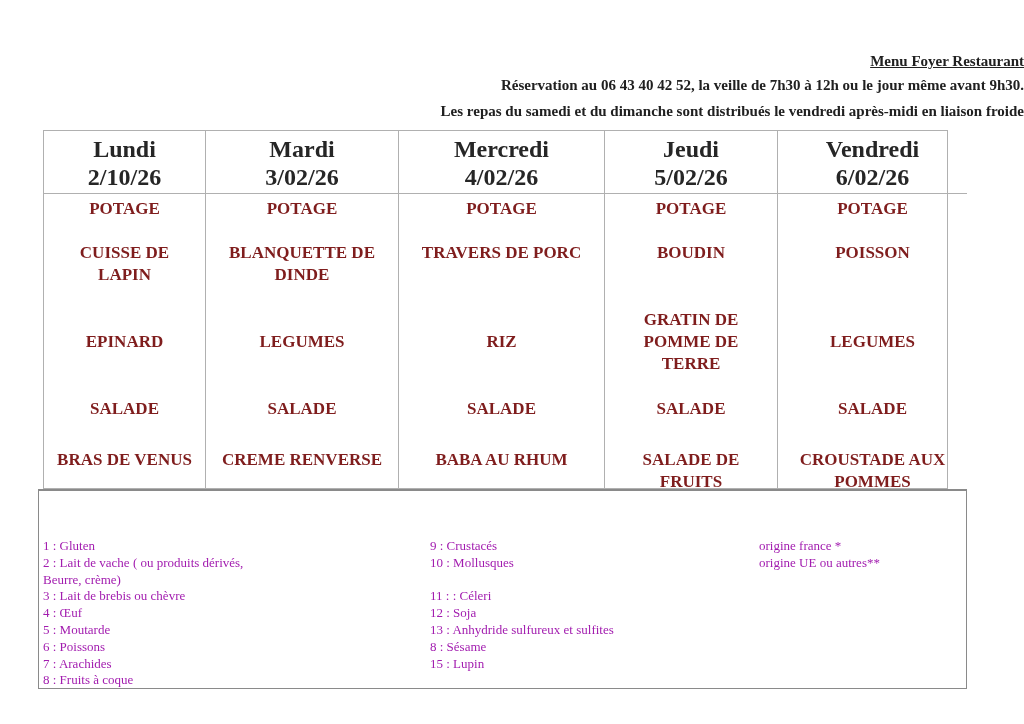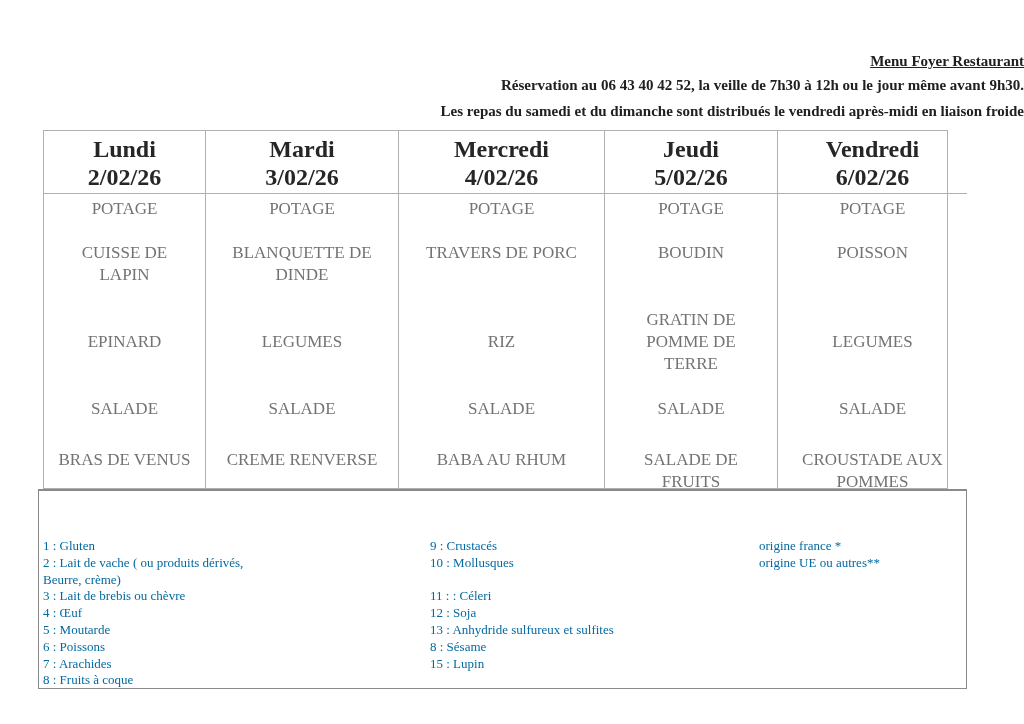--- a/index.html
+++ b/index.html
@@ -58,24 +58,24 @@
       font-size: 24px;
       line-height: 28px;
       padding-top: 4px;
       color: #262626;
     }
     .col-head div { white-space: nowrap; }
     .dish {
       position: absolute;
       left: 0; right: 0;
       text-align: center;
-      font-weight: normal;
+      font-weight: bold;
       font-size: 17px;
       line-height: 22px;
-      color: #737373;
+      color: #7f1d1d;
       white-space: pre-line;
     }
     .d-potage { top: 67px; }
     .d-main   { top: 111px; }
     .d-side   { top: 200px; }
     .d-side.tall { top: 178px; }
     .d-salad  { top: 267px; }
     .d-dessert{ top: 294px; margin-top: 24px; }
 
     
@@ -96,41 +96,41 @@
       font-weight: bold;
       font-size: 17px;
       line-height: 22px;
       color: #262626;
     }
     .all-col {
       position: absolute;
       top: 47px;
       font-size: 13px;
       line-height: 16.8px;
-      color: #0369a1;
+      color: #a21caf;
     }
     .all-col div { white-space: nowrap; }
     .all-col .gap { height: 16.8px; }
     #allergens-col-1 { left: 4px; }
     #allergens-col-2 { left: 391px; }
     #allergens-col-3 { left: 688px; margin-left: 32px; }
   </style>
 </head>
 <body>
 
 <div class="hdr" id="doc-title">Menu Foyer Restaurant</div>
 <div class="hdr" id="reservation">Réservation au 06 43 40 42 52, la veille de 7h30 à 12h ou le jour même avant 9h30.</div>
 <div class="hdr" id="distribution">Les repas du samedi et du dimanche sont distribués le vendredi après-midi en liaison froide</div>
 
 <div class="menu">
 
   <div class="col" style="left:0;width:162px;">
     <div class="col-head">
       <div>Lundi</div>
-      <div>2/02/26</div>
+      <div>2/10/26</div>
     </div>
     <div class="dish d-potage">POTAGE</div>
     <div class="dish d-main">CUISSE DE
 LAPIN</div>
     <div class="dish d-side">EPINARD</div>
     <div class="dish d-salad">SALADE</div>
     <div class="dish d-dessert">BRAS DE VENUS</div>
   </div>
 
   <div class="col" style="left:162px;width:193px;">

